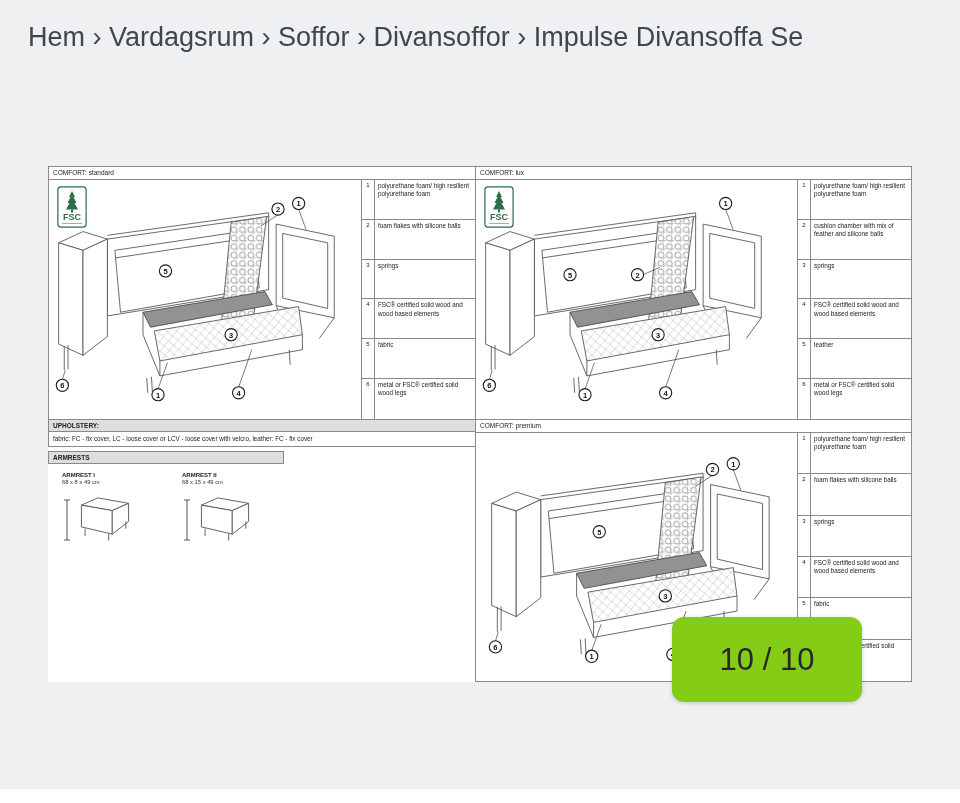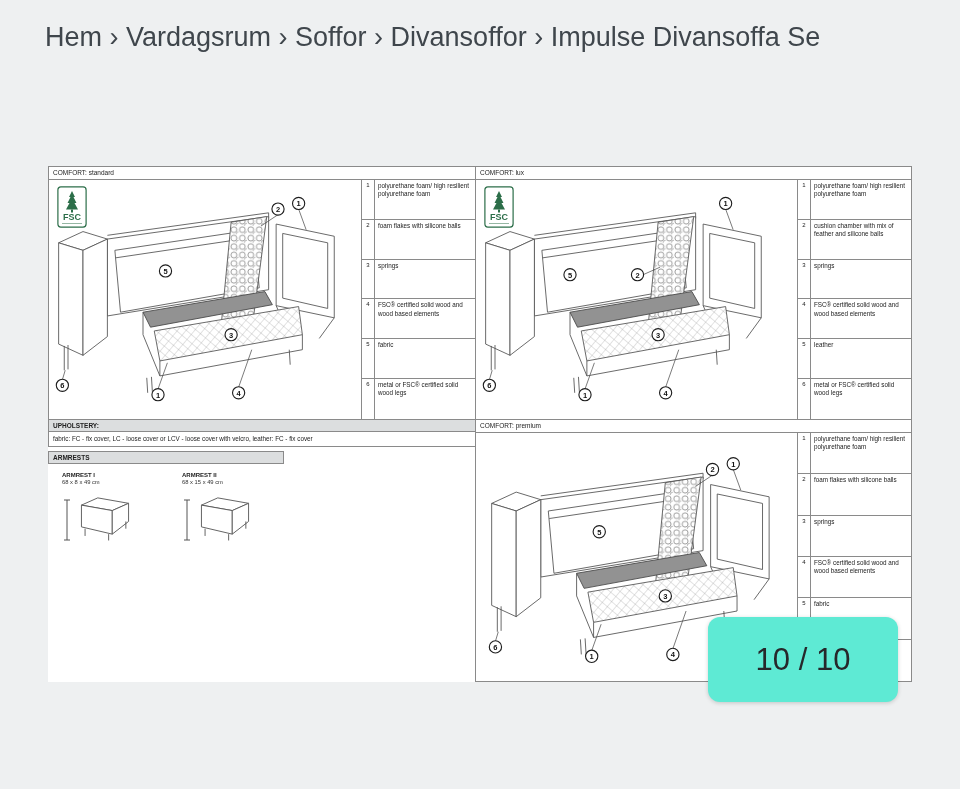--- a/index.html
+++ b/index.html
@@ -4,21 +4,21 @@
 <style>
   * { box-sizing: border-box; margin: 0; padding: 0; }
   html,body { width:960px; height:803px; }
   body {
     background:#eef0f1;
     font-family:"Liberation Sans", sans-serif;
     position:relative;
     overflow:hidden;
   }
   .breadcrumb {
-    position:absolute; left:45px; top:22px; width:912px;
+    position:absolute; left:28px; top:22px; width:912px;
     font-size:27px; color:#3f464c; white-space:nowrap; overflow:hidden;
   }
   .sheet {
     position:absolute; left:48px; top:166px; width:864px; height:516px;
     background:#fff;
   }
   .panel { position:absolute; border:1px solid #8a8a8a; background:#fff; }
   .panel-standard { left:0; top:0; width:428px; height:254px; }
   .panel-lux { left:427px; top:0; width:437px; height:254px; }
   .panel-premium { left:427px; top:253px; width:437px; height:263px; }
@@ -61,22 +61,22 @@
   .arm-fig { display:flex; align-items:flex-end; gap:4px; margin-top:5px; }
   .bracket { width:10px; height:44px; }
   .arm-art { width:58px; height:52px; }
   
   .lead { stroke:#4f4f4f; stroke-width:0.8; }
   .cdot { fill:#fff; stroke:#1d1d1d; stroke-width:1.2; }
   .cnum { font-size:8px; font-weight:bold; fill:#111; text-anchor:middle;
           font-family:"Liberation Sans",sans-serif; }
   
   .page-badge {
-    position:absolute; left:708px; top:617px; width:190px; height:85px;
-    background:#5eead4; border-radius:12px;
+    position:absolute; left:672px; top:617px; width:190px; height:85px;
+    background:#84cc16; border-radius:12px;
     box-shadow:0 1px 4px rgba(0,0,0,0.18);
     display:flex; align-items:center; justify-content:center;
     font-size:31px; color:#26282b;
   }
   .bottom-strip { position:absolute; left:0; top:789px; width:960px; height:14px; background:#fff; }
   .hidden-defs { position:absolute; width:0; height:0; }
 </style>
 </head>
 <body>
 

